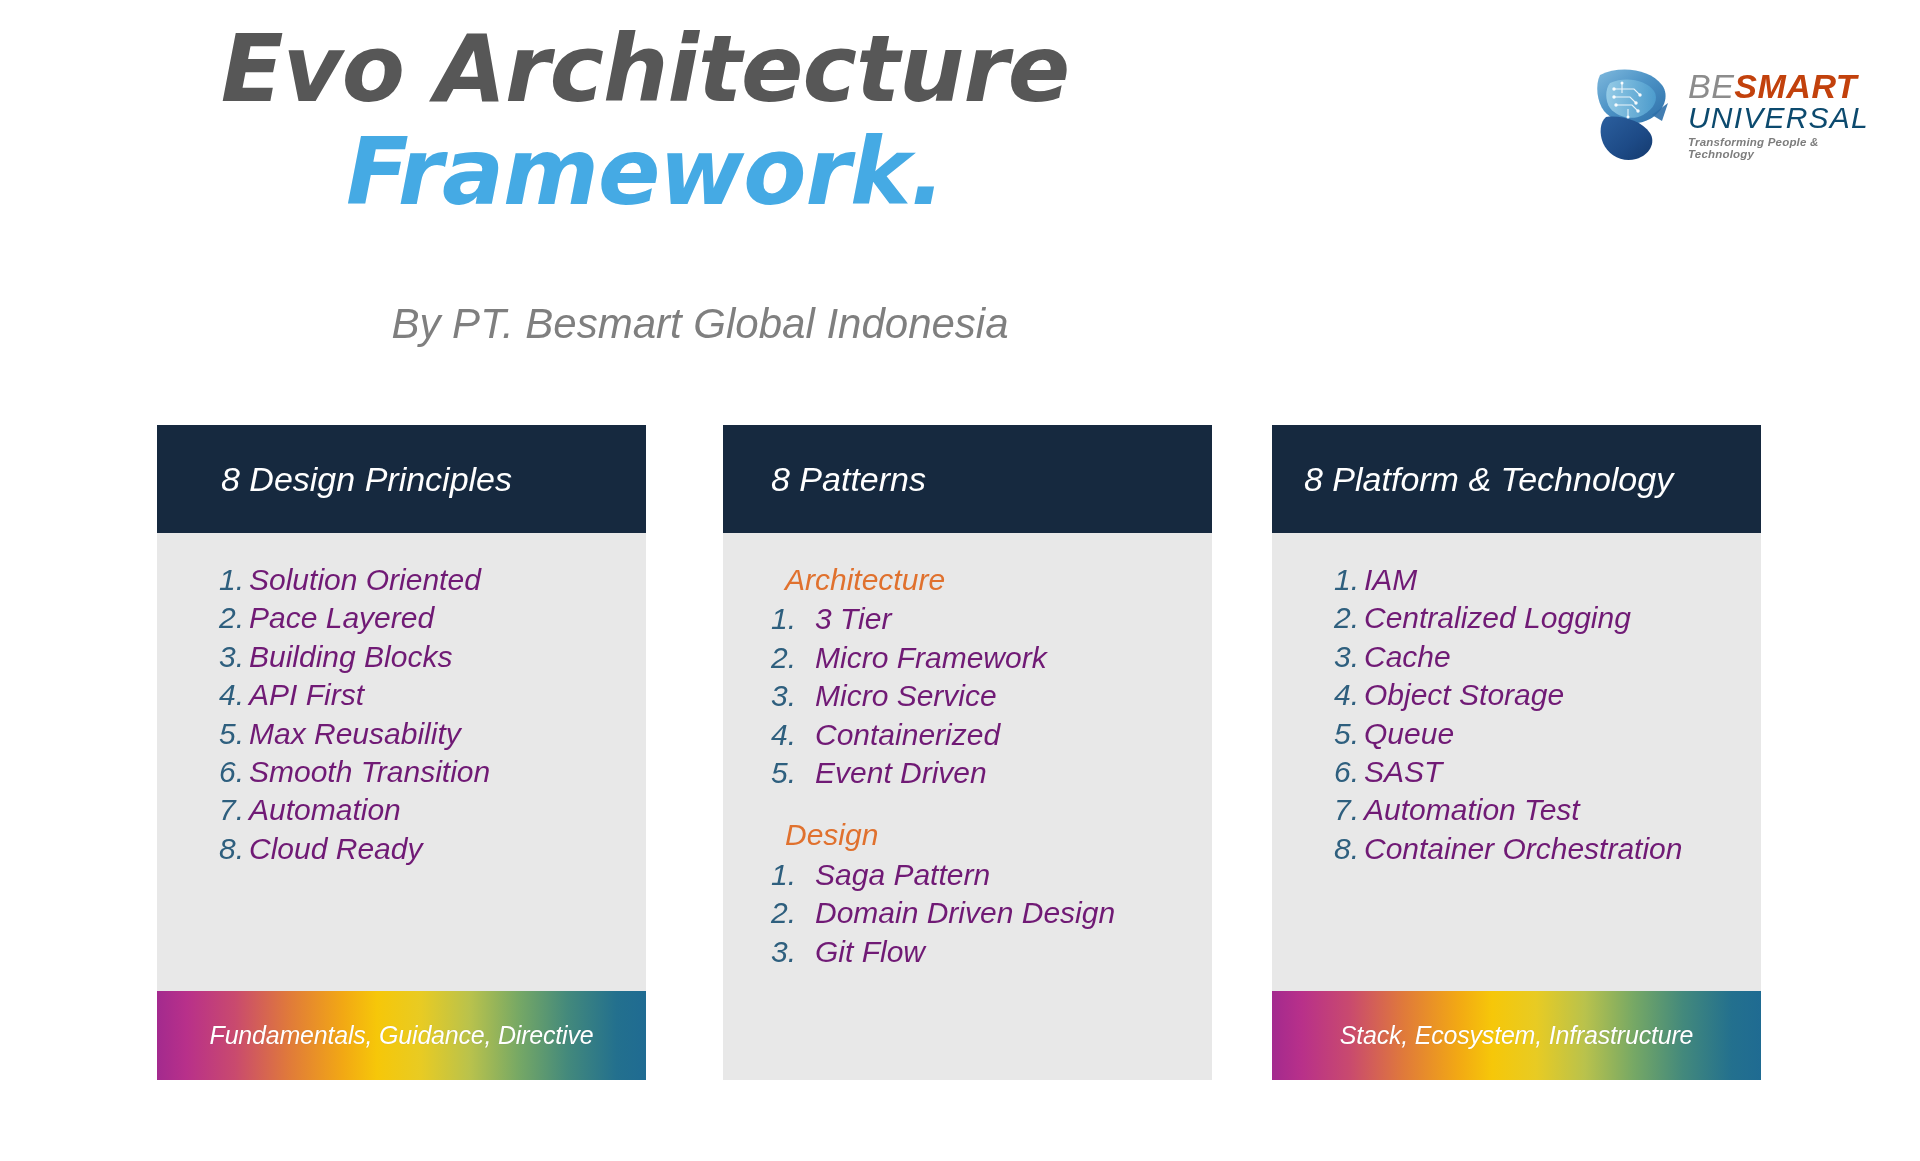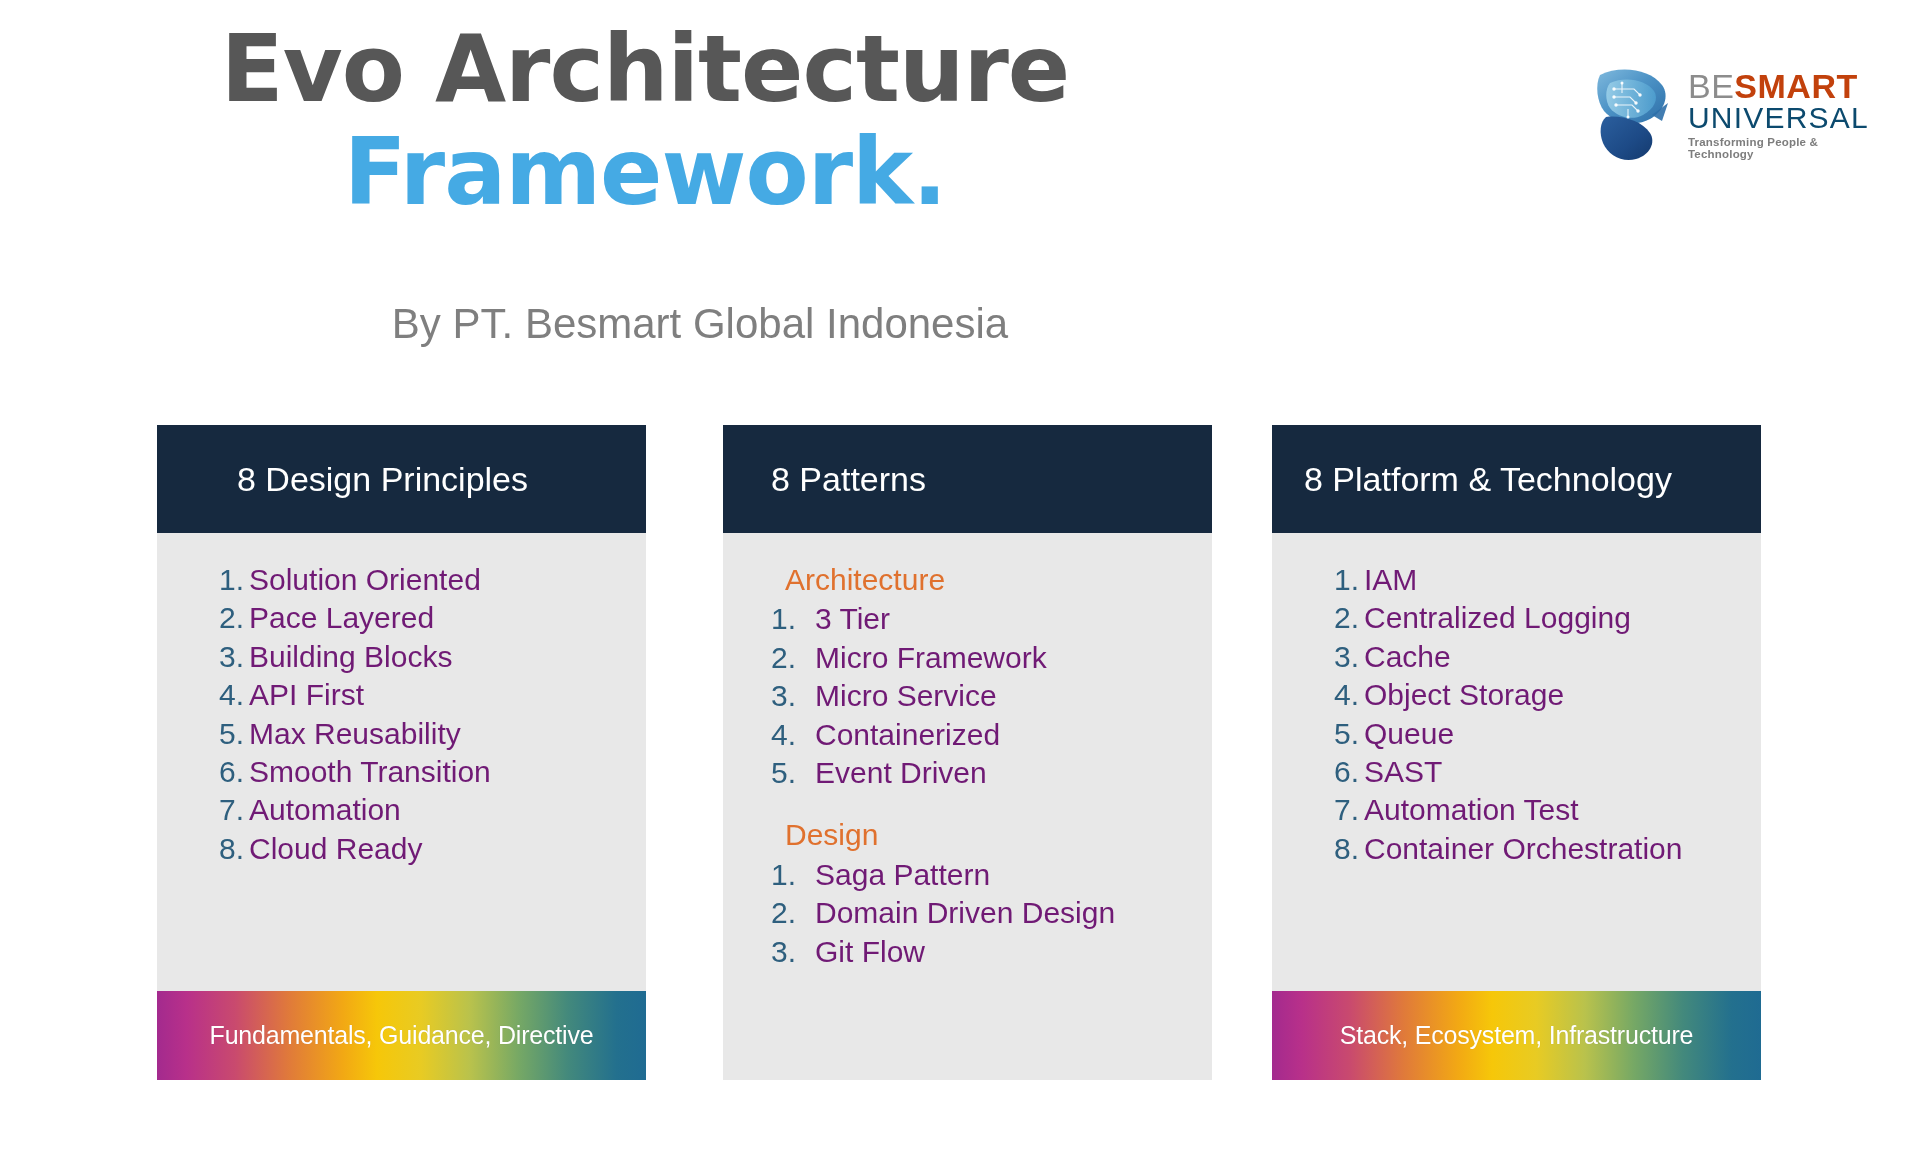--- a/index.html
+++ b/index.html
@@ -2,21 +2,21 @@
 <html><head>
 <meta charset="utf-8">
 <style>
   * { box-sizing: border-box; margin: 0; padding: 0; }
   html, body {
     width: 1920px; height: 1161px;
     background: #ffffff;
     font-family: "Liberation Sans", sans-serif;
     overflow: hidden;
   }
-  .slide { position: relative; width: 1920px; height: 1015px; background: #fff; }
+  .slide { position: relative; width: 1920px; height: 1015px; background: #fff; font-style: italic; }
 
   
   .title-block {
     position: absolute; left: 0; top: 18px; width: 1290px;
     text-align: center;
   }
   .title-line1 {
     font-size: 92px; font-weight: bold; color: #575757;
     letter-spacing: -1px; line-height: 1.12;
     font-family: "DejaVu Sans", sans-serif;
@@ -63,21 +63,21 @@
     position: absolute; top: 425px; width: 489px; height: 655px;
     display: flex; flex-direction: column;
   }
   #card-0 { left: 157px; }
   #card-1 { left: 723px; }
   #card-2 { left: 1272px; }
 
   .card-header {
     height: 108px; background: #16293f;
     display: flex; align-items: center;
-    padding-left: 80px;
+    padding-left: 64px;
   }
   .card-header-title {
     color: #ffffff; font-size: 34px; font-weight: 400;
     font-family: "Liberation Sans", sans-serif;
   }
   #card-1 .card-header { padding-left: 48px; }
   #card-2 .card-header { padding-left: 32px; }
 
   .card-body {
     flex: 1; background: #e8e8e8;

